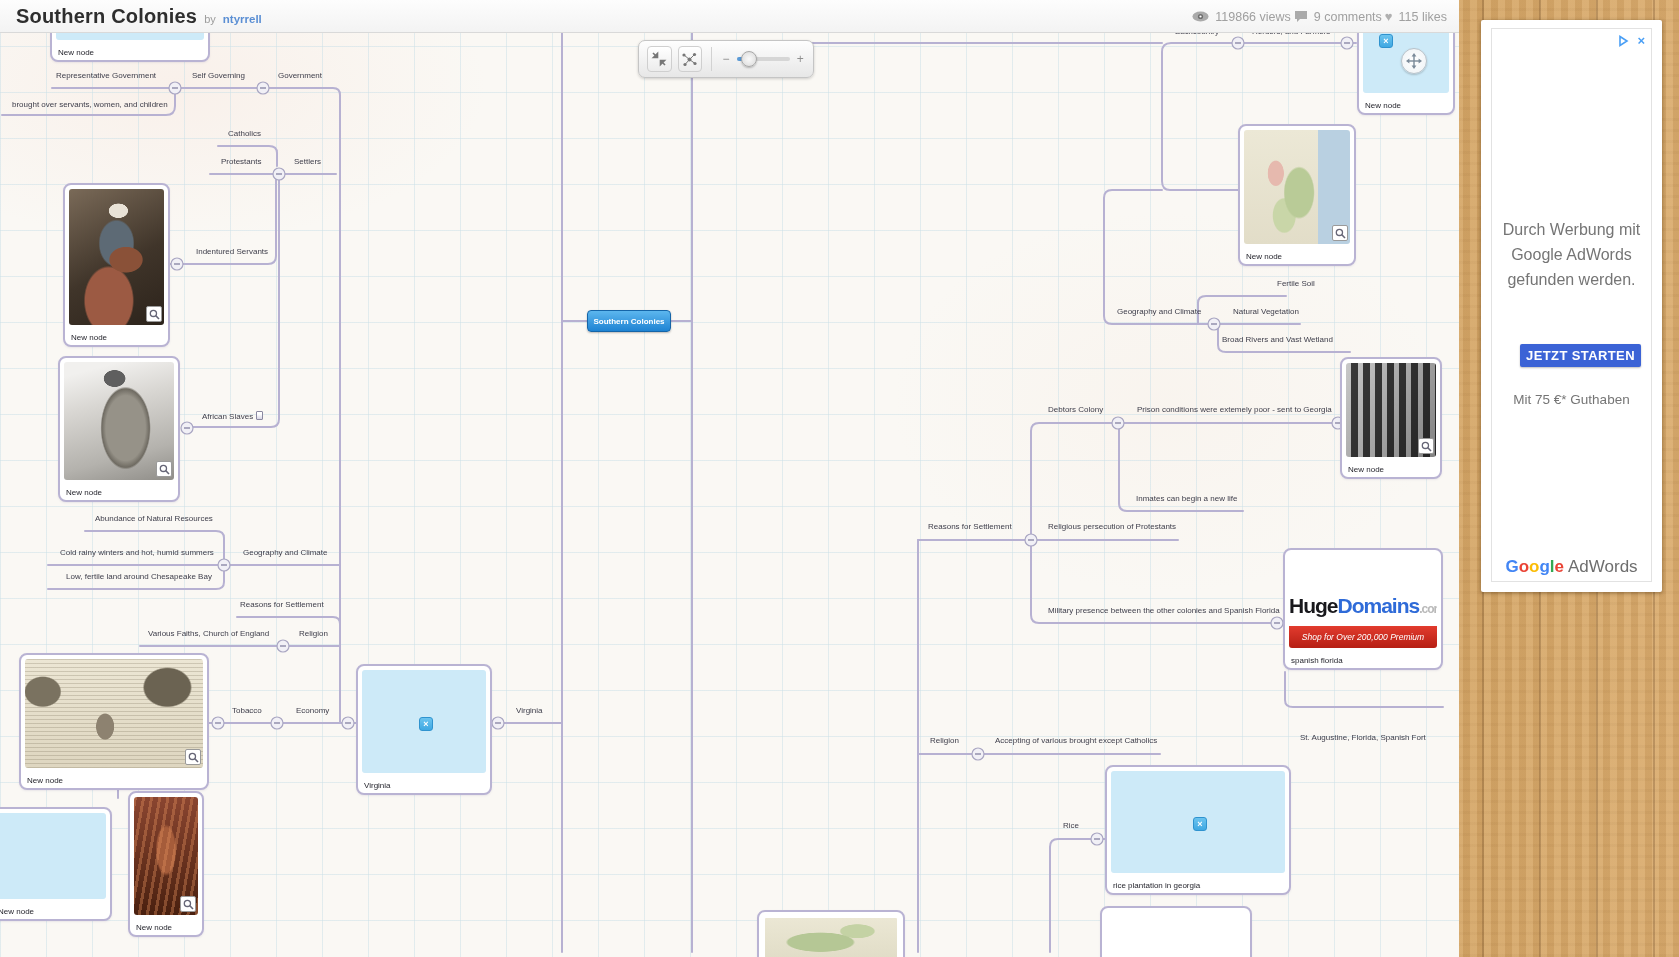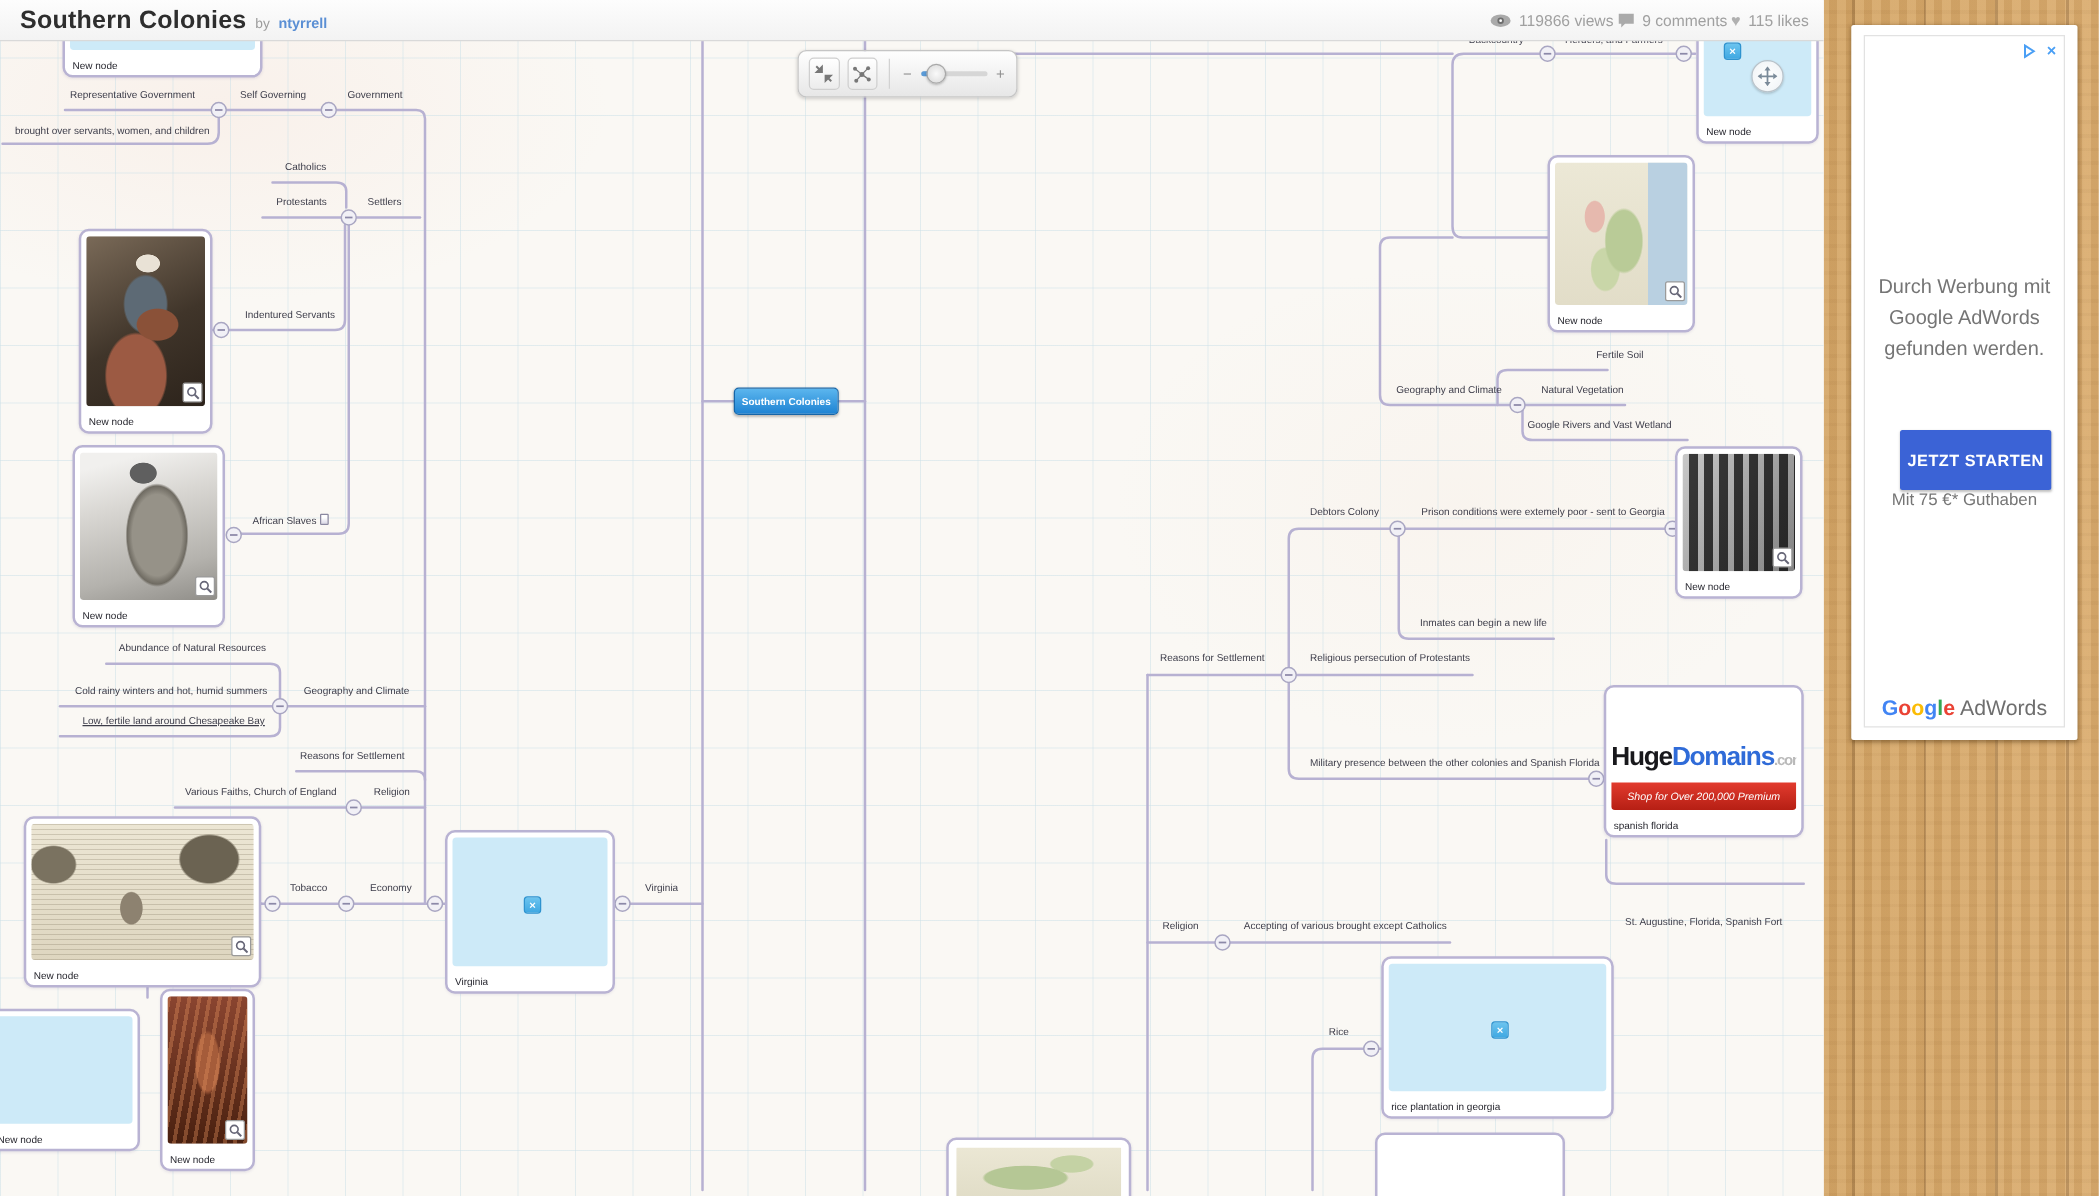--- a/index.html
+++ b/index.html
@@ -118,21 +118,21 @@
     background:radial-gradient(#ffffff,#eef2f5); border:1px solid #b9c2c9; box-shadow:0 1px 2px rgba(0,0,0,.2);
     display:flex; align-items:center; justify-content:center; cursor:pointer; }
 
   
   .adpanel { position:absolute; left:1481px; top:20px; width:181px; height:572px; background:#fff;
     border-radius:2px; box-shadow:0 1px 4px rgba(60,35,5,.45); }
   .adframe { position:absolute; left:10px; top:8px; right:10px; bottom:10px; border:1px solid #e2e2e2; }
   .adchoices { position:absolute; right:6px; top:5px; display:flex; gap:6px; align-items:center; }
   .adc-x { color:#4a9ff5; font-size:13px; font-weight:bold; line-height:1; cursor:pointer; }
   .adtext { position:absolute; left:0; right:0; top:188px; text-align:center; font-size:16px; color:#757575; line-height:25px; }
-  .adcta { position:absolute; left:28px; top:315px; width:121px; height:48px; background:#3b63d6; border-radius:2px;
+  .adcta { position:absolute; left:28px; top:315px; width:121px; height:23px; background:#3b63d6; border-radius:2px;
     color:#fff; font-size:13px; font-weight:bold; letter-spacing:.4px; display:flex; align-items:center;
     justify-content:center; cursor:pointer; box-shadow:0 1px 2px rgba(0,0,0,.25); }
   .adsub { position:absolute; left:0; right:0; top:363px; text-align:center; font-size:13.5px; color:#757575; }
   .adbrand { position:absolute; left:0; right:0; top:528px; text-align:center; font-size:17px; }
   .adbrand .aw { color:#6e6e6e; margin-left:4px; }
 </style>
 </head>
 <body>
 
 <div class="app">
@@ -222,33 +222,33 @@
         <div class="nlabel" style="left: 278px; top: 71px;">Government</div>
         <div class="nlabel" style="left: 12px; top: 100px;">brought over servants, women, and children</div>
         <div class="nlabel" style="left: 228px; top: 129px;">Catholics</div>
         <div class="nlabel" style="left: 221px; top: 157px;">Protestants</div>
         <div class="nlabel" style="left: 294px; top: 157px;">Settlers</div>
         <div class="nlabel" style="left: 196px; top: 247px;">Indentured Servants</div>
         <div class="nlabel" style="left: 202px; top: 411px;">African Slaves<span class="attach"></span></div>
         <div class="nlabel" style="left: 95px; top: 514px;">Abundance of Natural Resources</div>
         <div class="nlabel" style="left: 60px; top: 548px;">Cold rainy winters and hot, humid summers</div>
         <div class="nlabel" style="left: 243px; top: 548px;">Geography and Climate</div>
-        <div class="nlabel" style="left: 66px; top: 572px; text-decoration: underline;">Low, fertile land around Chesapeake Bay</div>
+        <div class="nlabel" style="left: 66px; top: 572px;">Low, fertile land around Chesapeake Bay</div>
         <div class="nlabel" style="left: 240px; top: 600px;">Reasons for Settlement</div>
         <div class="nlabel" style="left: 148px; top: 629px;">Various Faiths, Church of England</div>
         <div class="nlabel" style="left: 299px; top: 629px;">Religion</div>
         <div class="nlabel" style="left: 232px; top: 706px;">Tobacco</div>
         <div class="nlabel" style="left: 296px; top: 706px;">Economy</div>
         <div class="nlabel" style="left: 516px; top: 706px;">Virginia</div>
         <div class="nlabel" style="left: 1175px; top: 27px;">Backcountry</div>
         <div class="nlabel" style="left: 1252px; top: 27px;">Herders, and Farmers</div>
         <div class="nlabel" style="left: 1232px; top: 279px; margin-left: 45px;">Fertile Soil</div>
         <div class="nlabel" style="left: 1117px; top: 307px;">Geography and Climate</div>
         <div class="nlabel" style="left: 1233px; top: 307px;">Natural Vegetation</div>
-        <div class="nlabel" style="left: 1222px; top: 335px;">Google Rivers and Vast Wetland</div>
+        <div class="nlabel" style="left: 1222px; top: 335px;">Broad Rivers and Vast Wetland</div>
         <div class="nlabel" style="left: 1048px; top: 405px;">Debtors Colony</div>
         <div class="nlabel" style="left: 1137px; top: 405px;">Prison conditions were extemely poor - sent to Georgia</div>
         <div class="nlabel" style="left: 1136px; top: 494px;">Inmates can begin a new life</div>
         <div class="nlabel" style="left: 928px; top: 522px;">Reasons for Settlement</div>
         <div class="nlabel" style="left: 1048px; top: 522px;">Religious persecution of Protestants</div>
         <div class="nlabel" style="left: 1048px; top: 606px;">Military presence between the other colonies and Spanish Florida</div>
         <div class="nlabel" style="left: 1300px; top: 688px; margin-top: 45px;">St. Augustine, Florida, Spanish Fort</div>
         <div class="nlabel" style="left: 930px; top: 736px;">Religion</div>
         <div class="nlabel" style="left: 995px; top: 736px;">Accepting of various brought except Catholics</div>
         <div class="nlabel" style="left: 1063px; top: 821px;">Rice</div>

